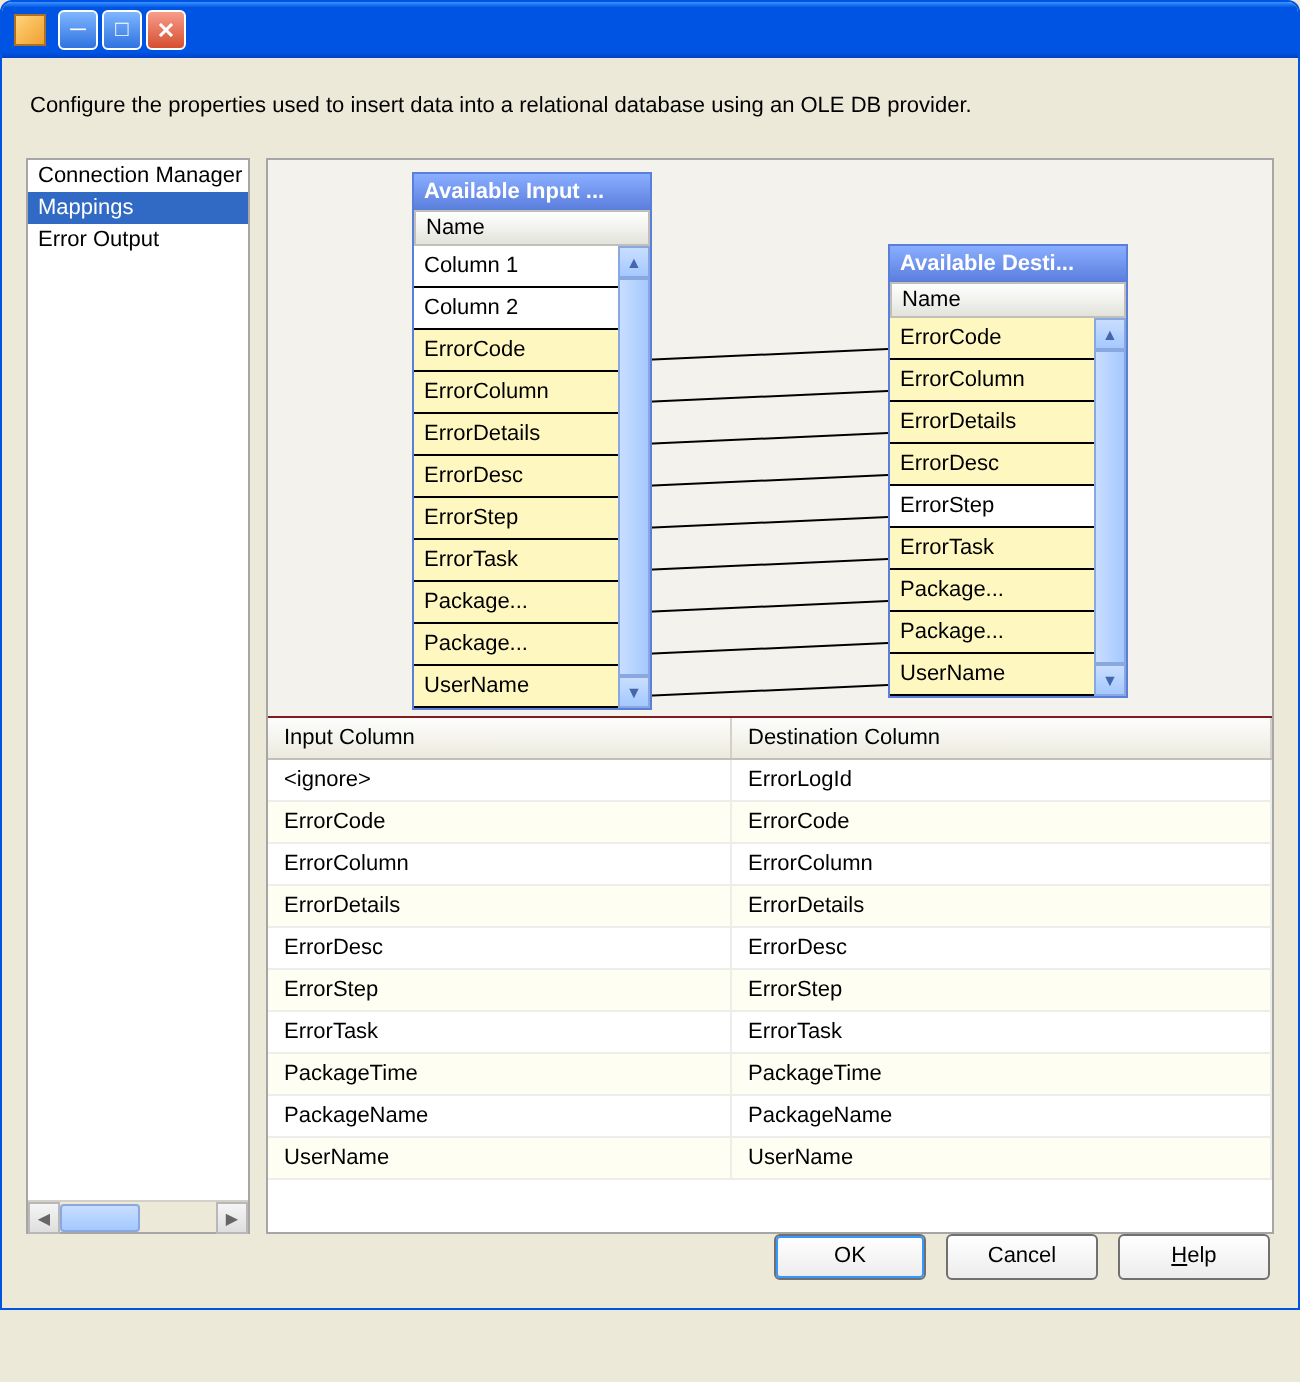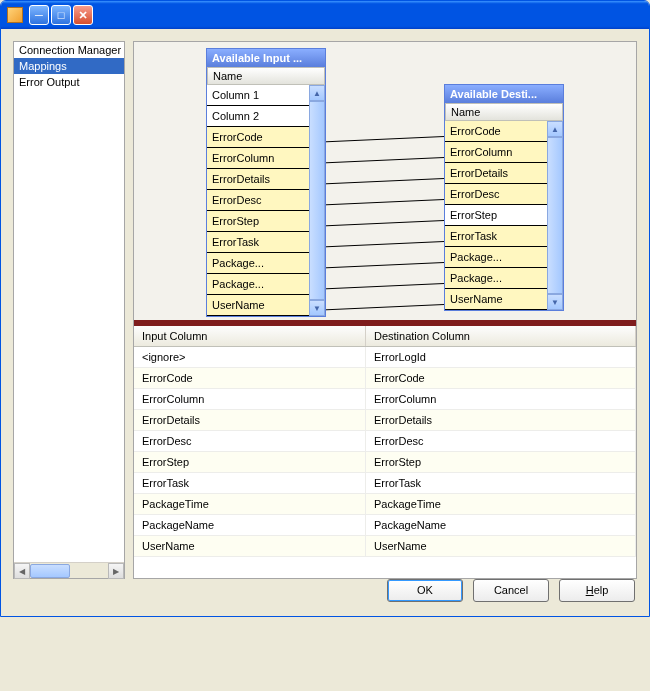--- a/index.html
+++ b/index.html
@@ -183,21 +183,21 @@
     margin: 0;
     background: linear-gradient(to right, #c9deff, #a4c8ff);
     border: 1px solid #8aa8e0;
   }
 
   svg.map-lines { position: absolute; pointer-events: none; }
 
   .grid {
     flex: 1;
     background: #fff;
-    border-top: 6px solid #7f1d1d;
+    border-top: 1px solid #7f1d1d;
     display: flex;
     flex-direction: column;
   }
   .grid-head {
     display: flex;
     background: linear-gradient(#fdfdfd, #eceade);
     border-bottom: 1px solid #c0c0b8;
   }
   .grid-head-cell {
     padding: 4px 8px;
@@ -252,20 +252,21 @@
   <div class="titlebar">
     <div class="icon"></div>
     <div class="tb-btns">
       <div class="tb-btn tb-min">─</div>
       <div class="tb-btn tb-max">□</div>
       <div class="tb-btn tb-close">✕</div>
     </div>
   </div>
 
   <div class="client">
+    <div class="desc">Configure the properties used to insert data into a relational database using an OLE DB provider.</div>
 
     <div class="content-row">
       <div class="side">
         <div class="side-list" id="side-list">
             <div class="side-item">Connection Manager</div>
             <div class="side-item selected">Mappings</div>
             <div class="side-item">Error Output</div>
           </div>
         <div class="side-scroll">
           <div class="sb-btn">◀</div>

